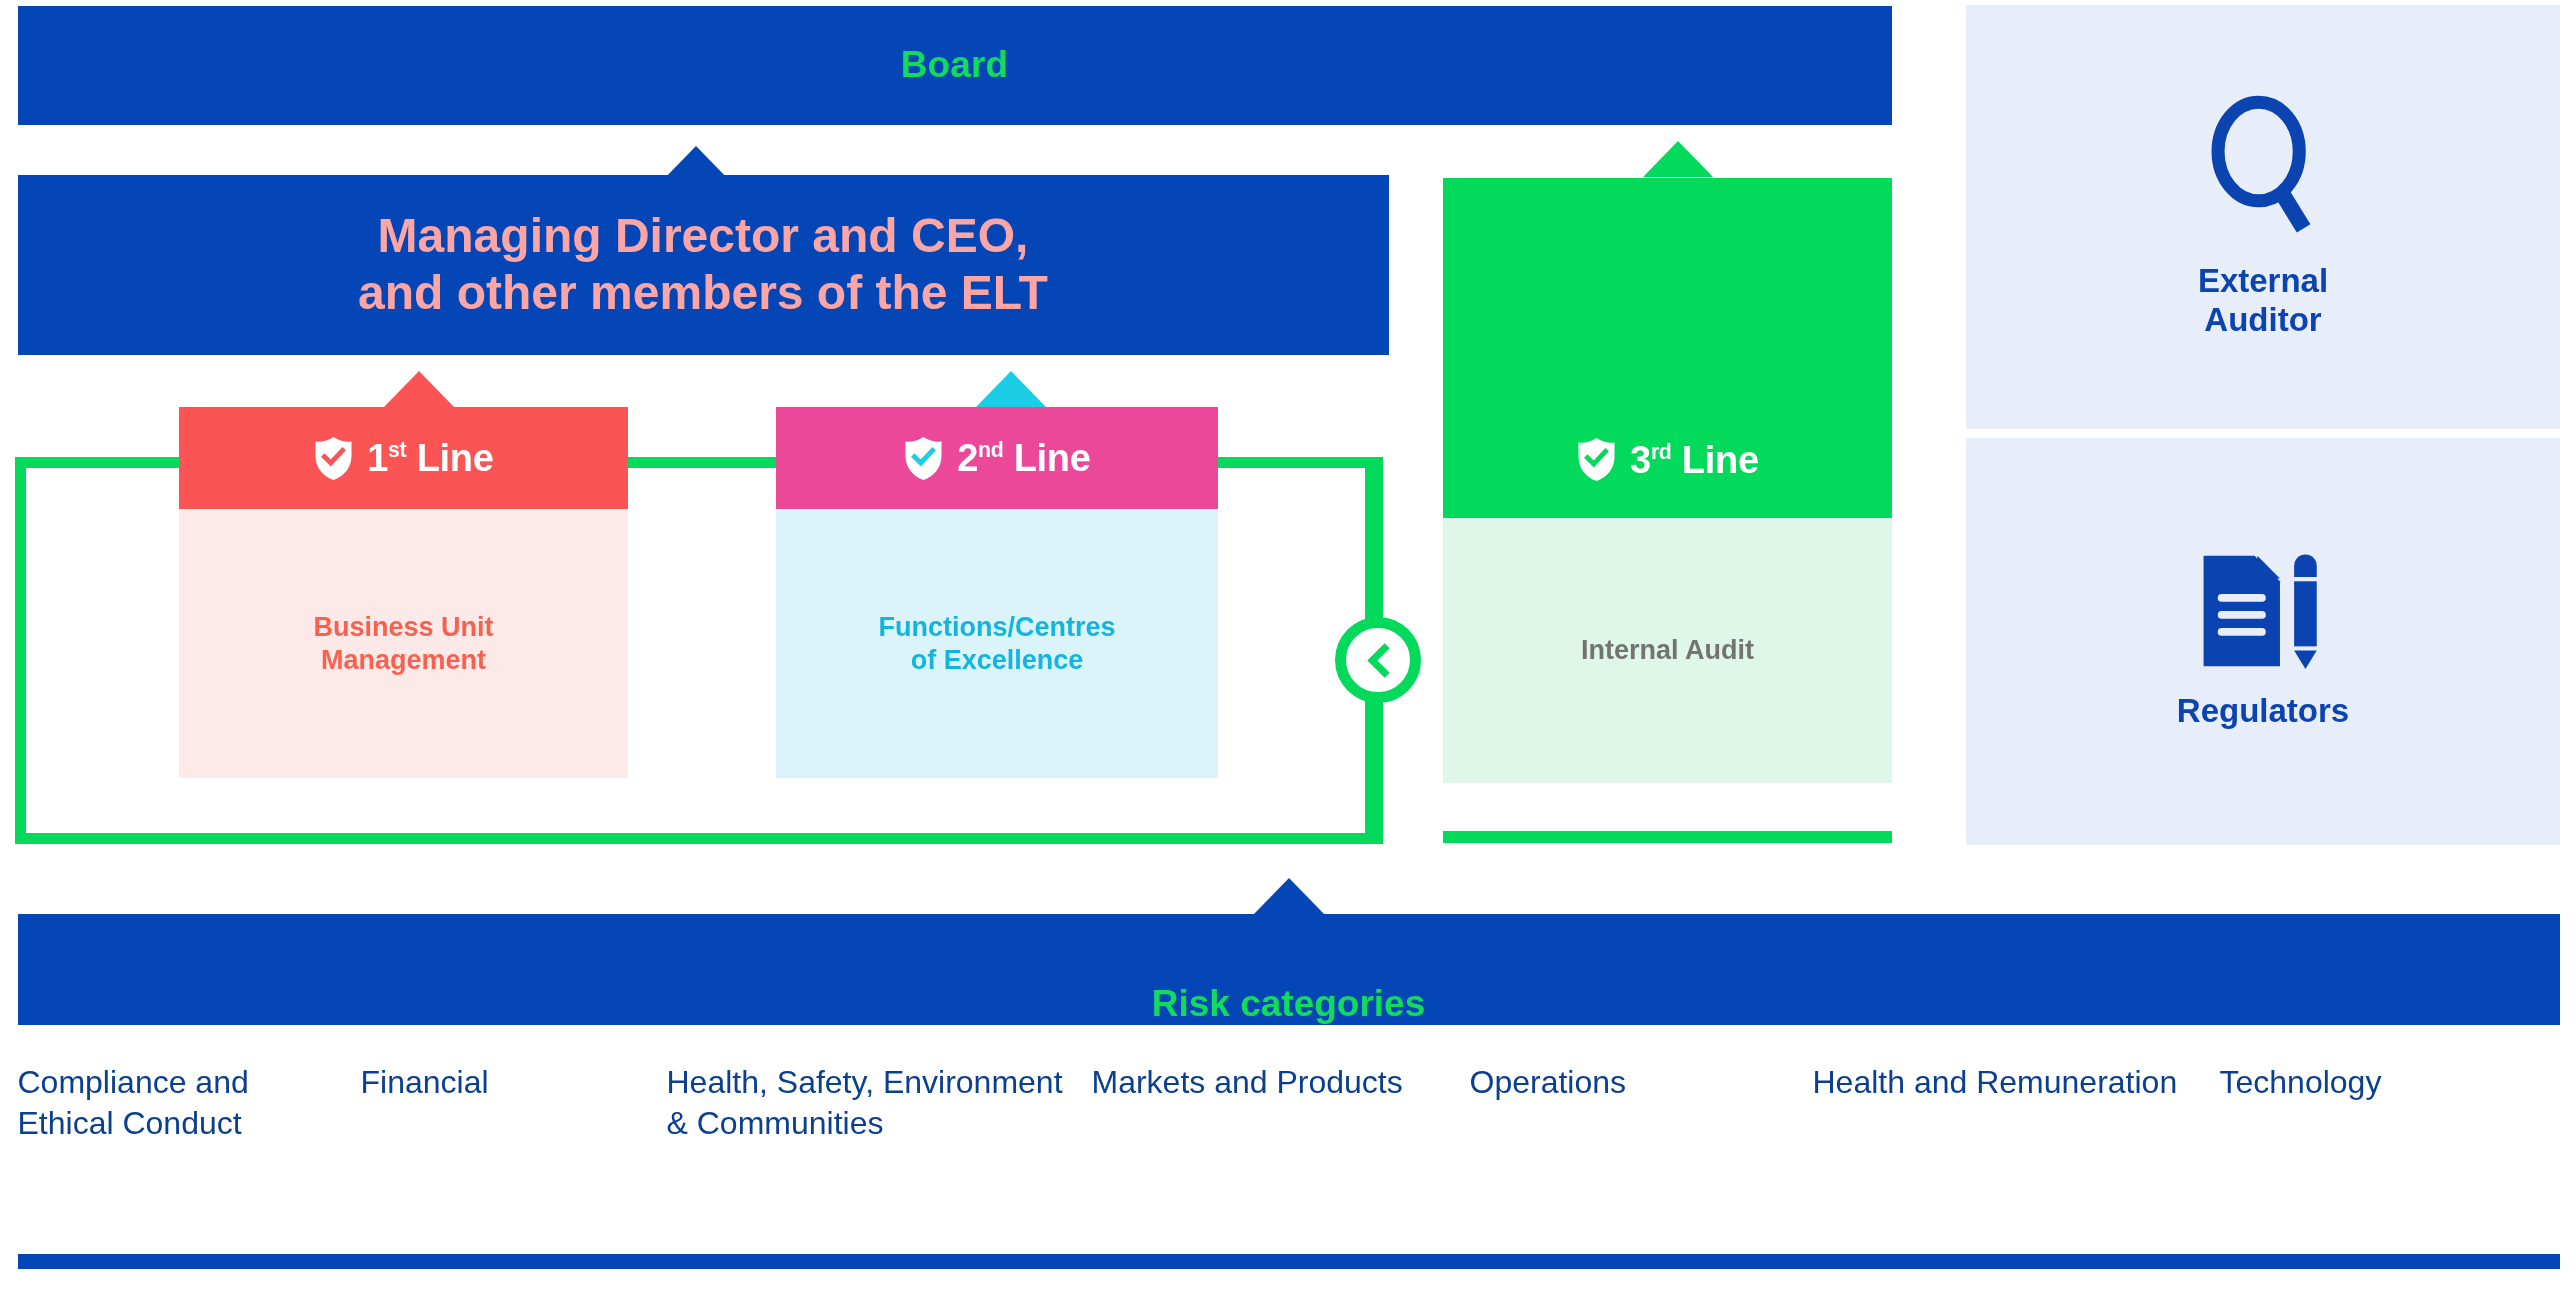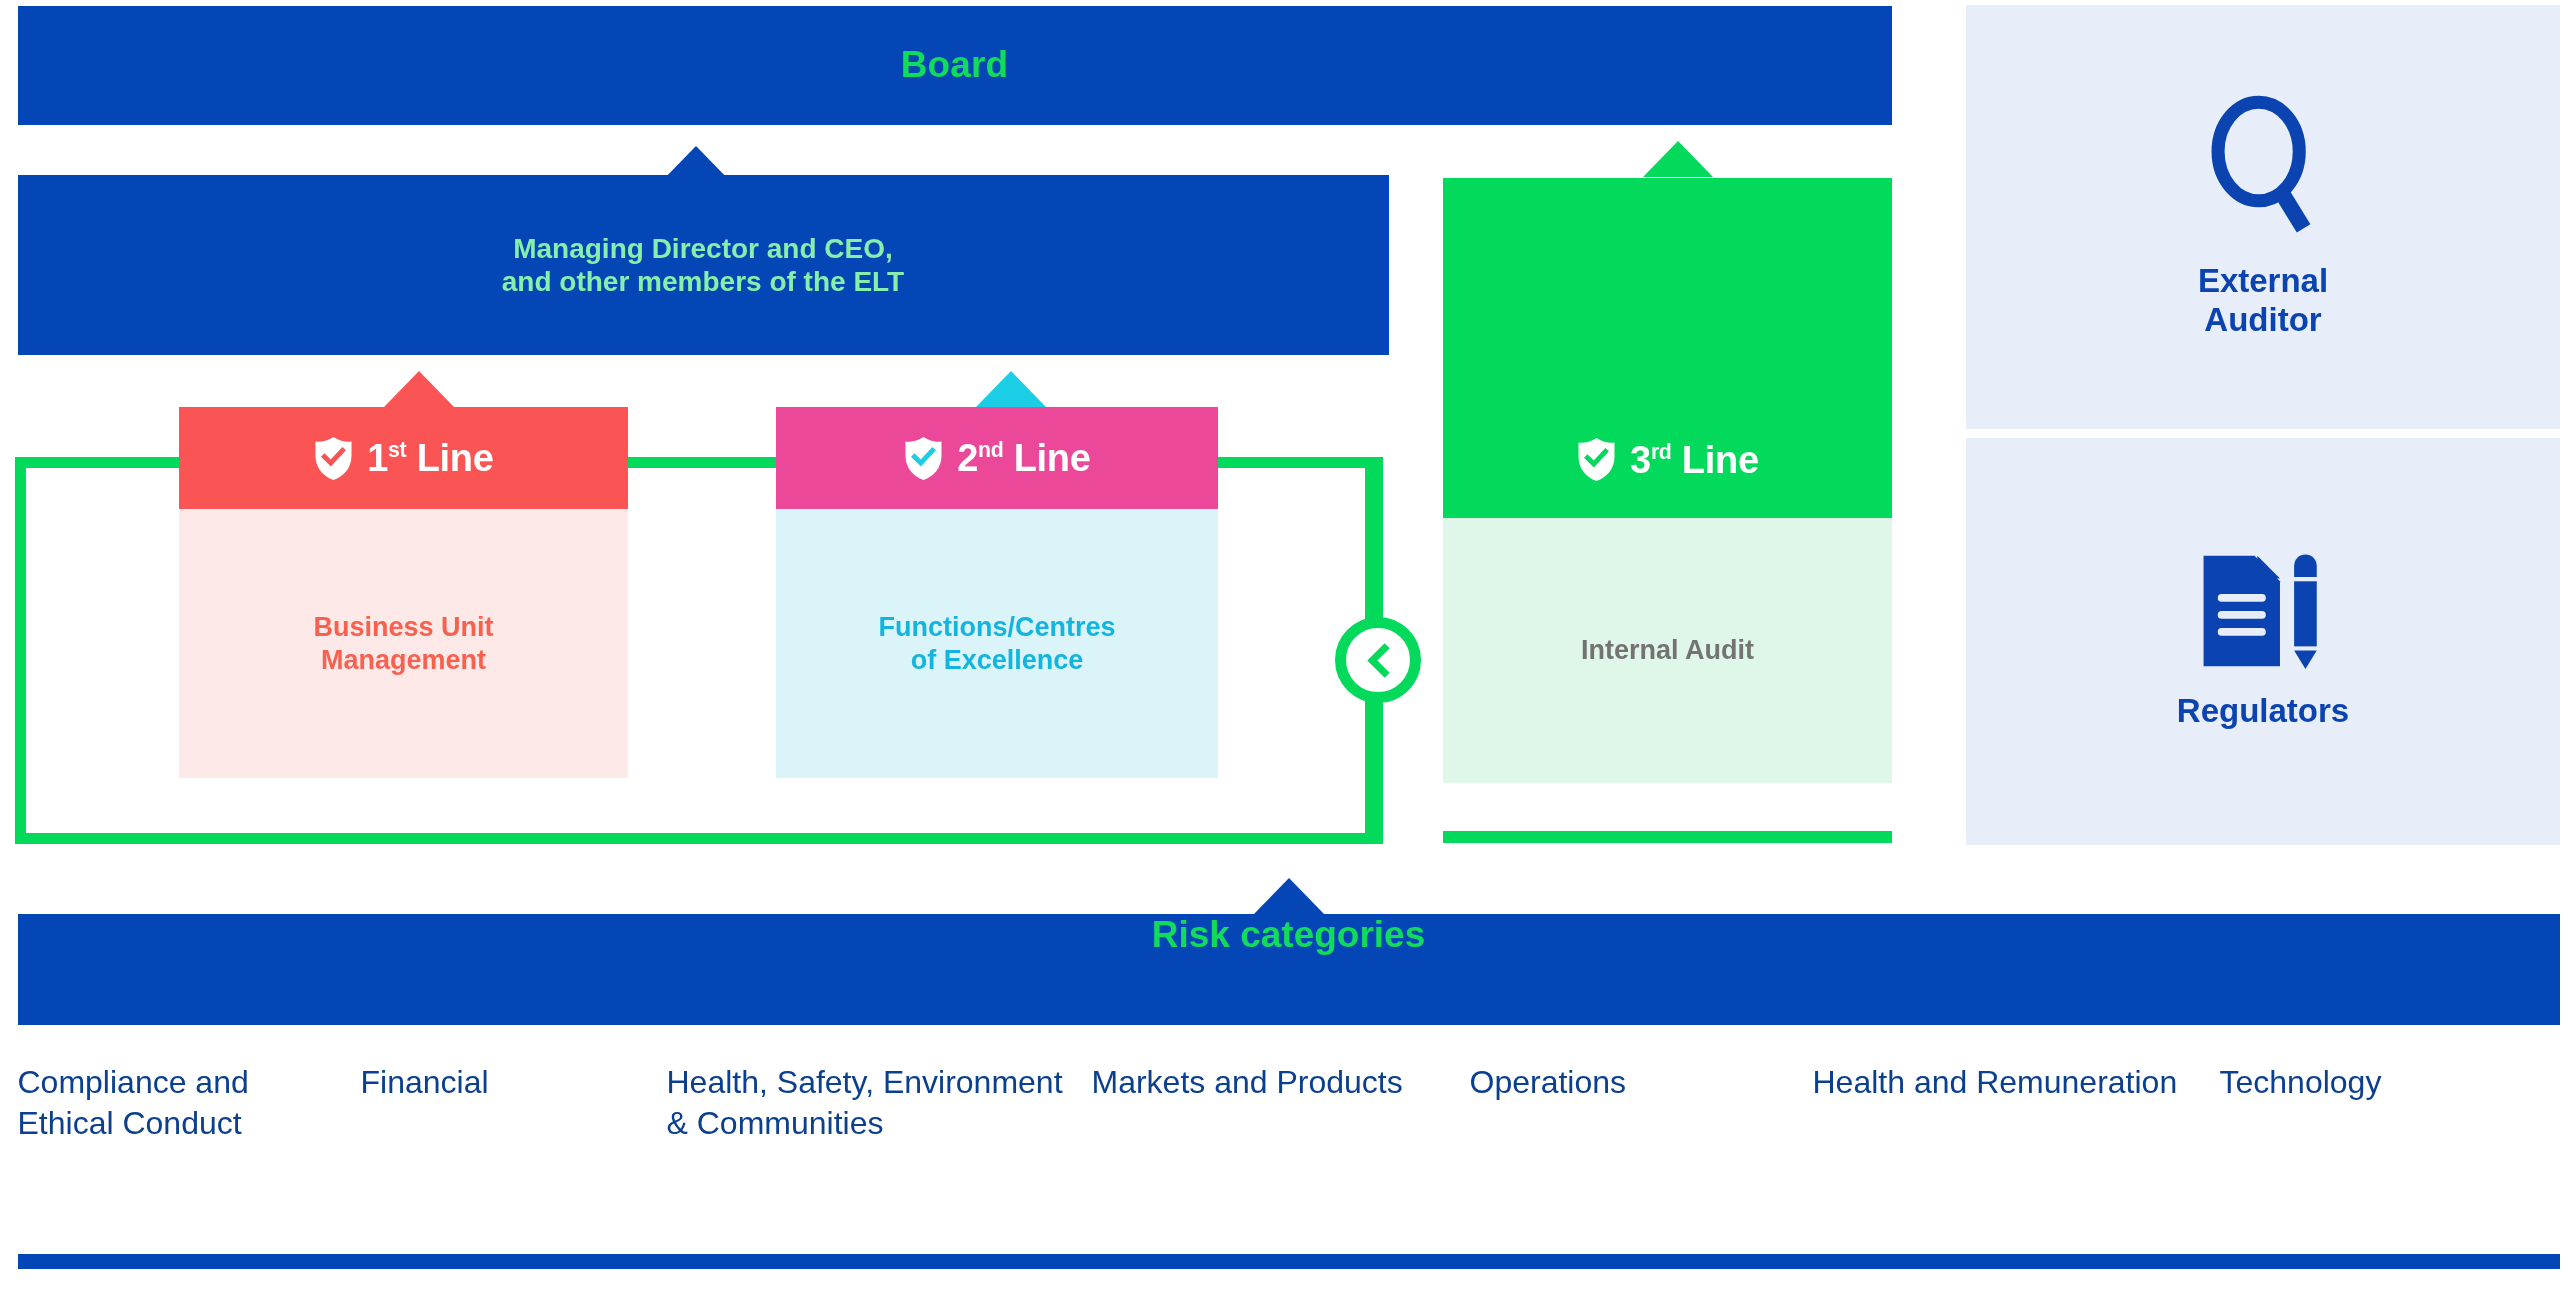--- a/index.html
+++ b/index.html
@@ -30,21 +30,21 @@
   .tri-red{border-bottom:36px solid #FB5454;}
   .tri-cyan{border-bottom:36px solid #1CCDE6;}
 
   
   #ceo-bar{
     left:17.5px;top:175px;width:1371px;height:180px;
     background:#0546B7;display:flex;align-items:center;justify-content:center;
     text-align:center;
   }
   #ceo-bar .label{
-    color:#86efac;font-weight:bold;font-size:28px;line-height:1.18;
+    color:#fca5a5;font-weight:bold;font-size:48px;line-height:1.18;
   }
 
   
   #green-frame{
     left:15px;top:457px;width:1361px;height:387px;
     border:11px solid #03D95B;background:transparent;
   }
 
   
   .line-card{position:absolute;}
@@ -107,21 +107,21 @@
   #panel-external{left:1966px;top:4.7px;width:594px;height:424px;}
   #panel-regulators{left:1966px;top:438px;width:594px;height:407px;}
   .side-panel .caption{
     color:#0B43B0;font-weight:bold;font-size:33px;line-height:1.18;text-align:center;
   }
   .side-panel .icon-wrap{display:flex;align-items:center;justify-content:center;}
 
   
   #risk-bar{
     left:17.5px;top:914px;width:2542px;height:111px;background:#0546B7;
-    display:flex;align-items:flex-start;justify-content:center;
+    display:flex;align-items:flex-end;justify-content:center;
   }
   #risk-bar .label{color:#12DB5C;font-weight:bold;font-size:37px;}
   #risk-notch{left:1254px;top:878px;}
 
   
   #risk-list{
     position:absolute;left:17.5px;top:1062px;width:2542px;height:169px;
     display:flex;align-items:flex-start;
   }
   #risk-list .cat{

